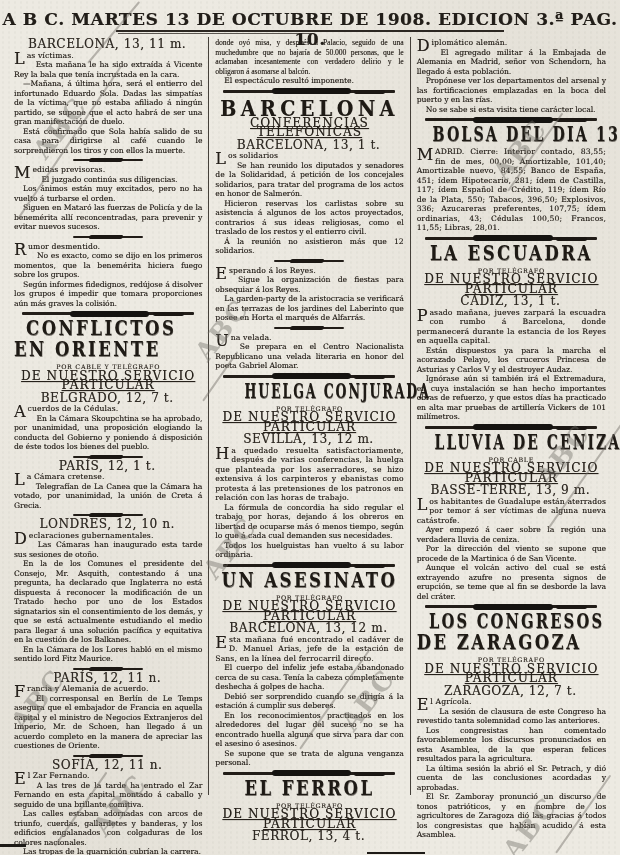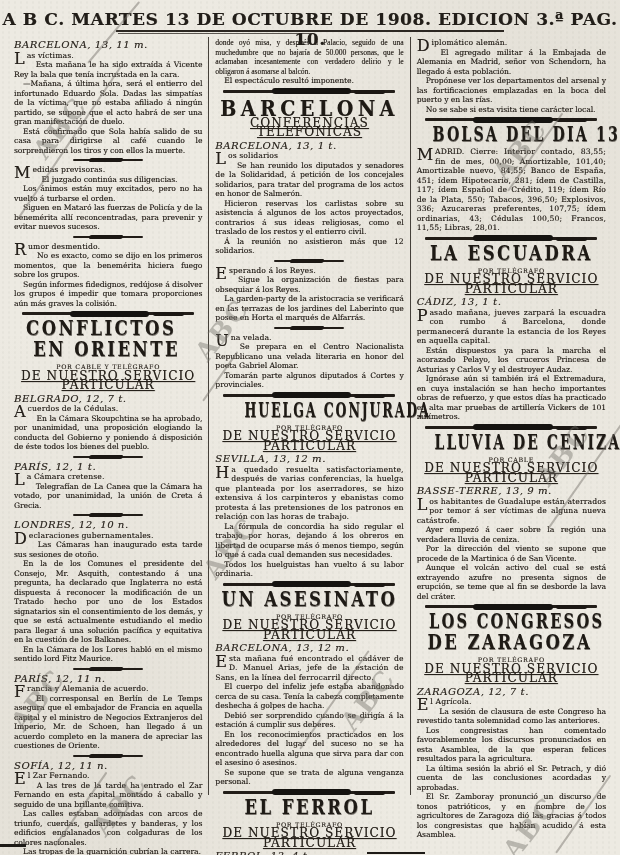--- a/index.html
+++ b/index.html
@@ -22,40 +22,40 @@
   }
   .masthead-rule{position:absolute;top:30px;left:116px;width:388px;height:2px;background:#2c2722;}
   .masthead-rule::after{content:"";position:absolute;left:2px;top:3px;width:196px;height:1px;background:rgba(44,39,34,0.75);}
   .columns{position:absolute;top:37px;left:8px;right:8px;display:flex;}
   .column{
     width:33.333%;box-sizing:border-box;padding:0 6px;height:758px;
     font-size:7.5px;line-height:9.5px;text-align:justify;
     text-shadow:0.25px 0.25px 0.35px rgba(45,38,30,0.55);
   }
   .column:nth-child(1),.column:nth-child(2){border-right:1px solid #45403a;}
-  .dateline{font-size:10px;letter-spacing:0.6px;text-align:left;margin:3px 2px 1px 0;color:#2f2a24;font-style:italic;}
+  .dateline{font-size:12px;letter-spacing:0.6px;text-align:center;margin:3px 2px 1px 0;color:#2f2a24;}
   .item{margin:1px 0 2px;}
   .item::after{content:"";display:block;clear:both;}
   .dropcap{float:left;font-size:16px;line-height:15px;padding:0 2px 0 0;color:#241f1a;}
   .item-title{letter-spacing:0.2px;}
   p.body{margin:0;text-indent:9px;}
   p.body.noindent{text-indent:0;font-family:Liberation Serif, serif;}
   .sep{position:relative;border-radius:1px;background:#221d18;}
   .sep-thin{width:70px;height:2px;margin:4px auto 4px;}
   .sep-thin::after{content:"";position:absolute;left:16px;top:-1px;width:34px;height:4px;background:#1b1713;border-radius:2px;transform:skewX(-18deg);}
   .sep-thick{width:172px;height:3px;margin:4px auto 4px;}
   .sep-thick::after{content:"";position:absolute;left:28%;top:-1.5px;width:46%;height:6px;background:#151310;border-radius:3px;}
   .sep-thick::before{content:"";position:absolute;right:6%;top:0;width:18%;height:4px;background:#1b1713;border-radius:2px;}
   h2.headline{margin:4px 0 1px;padding:0;text-align:center;}
   .hl-line{display:block;line-height:20px;height:21px;text-align:center;white-space:nowrap;overflow:visible;}
   .hl-text{display:inline-block;font-weight:bold;font-size:16.5px;letter-spacing:2.5px;color:#1e1a15;white-space:nowrap;
     text-shadow:0.4px 0.4px 0.5px rgba(35,29,23,0.55);}
   .headline.xl .hl-text{font-size:19px;letter-spacing:4.5px;}
   .headline.stagger .hl-line:first-child{text-align:left;padding-left:12px;}
-  .headline.stagger .hl-line:last-child{text-align:center;padding-right:3px;}
+  .headline.stagger .hl-line:last-child{text-align:left;padding-right:3px;}
   .subhead{margin:0 0 1px;}
   .sub-small{font-size:6.2px;letter-spacing:0.8px;text-align:center;color:#2c2620;}
   .sub-big{font-size:12px;letter-spacing:1.1px;text-align:center;color:#26211b;text-decoration:underline;}
   .wm-layer{position:absolute;inset:0;pointer-events:none;}
   .wm-abc{
     position:absolute;font-family:"DejaVu Serif",serif;font-weight:bold;
     font-size:26px;letter-spacing:2px;color:rgba(112,109,103,0.42);
   }
   .wm-line{position:absolute;height:2px;background:rgba(112,109,103,0.45);transform-origin:left center;border-radius:1px;}
   .artifact{position:absolute;background:#1d1a16;}
@@ -108,21 +108,21 @@
           <div class="hl-line"><span class="hl-text" style="transform: scale(1, 1.22); transform-origin: center center;">BARCELONA</span></div>
         </h2>
         <div class="subhead">
           <div class="sub-big">CONFERENCIAS TELEFONICAS</div>
         </div>
         <div class="dateline">BARCELONA, 13, 1 t.</div>
         <div class="item"><span class="dropcap">L</span><span class="item-title">os solidarios</span><p class="body">Se han reunido los diputados y senadores de la Solidaridad, á petición de los concejales solidarios, para tratar del programa de los actos en honor de Salmerón.</p><p class="body">Hicieron reservas los carlistas sobre su asistencia á algunos de los actos proyectados, contrarios á sus ideas religiosas, como el traslado de los restos y el entierro civil.</p><p class="body">Á la reunión no asistieron más que 12 solidarios.</p></div>
         <div class="sep sep-thin"></div>
         <div class="item"><span class="dropcap">E</span><span class="item-title">sperando á los Reyes.</span><p class="body">Sigue la organización de fiestas para obsequiar á los Reyes.</p><p class="body">La garden-party de la aristocracia se verificará en las terrazas de los jardines del Laberinto que posee en Horta el marqués de Alfarrás.</p></div>
         <div class="sep sep-thin"></div>
-        <div class="item"><span class="dropcap">U</span><span class="item-title">na velada.</span><p class="body">Se prepara en el Centro Nacionalista Republicano una velada literaria en honor del poeta Gabriel Alomar.</p><p class="body">Tomarán parte algunos diputados á Cortes y provinciales.</p></div>
+        <div class="item"><span class="dropcap">U</span><span class="item-title">na velada.</span><p class="body">Se prepara en el Centro Nacionalista Republicano una velada literaria en honor del poeta Gabriel Alomar.</p></div>
         <div class="sep sep-thick"></div>
         <h2 class="headline">
           <div class="hl-line"><span class="hl-text" style="transform: scale(0.759, 1.22); transform-origin: center center;">HUELGA CONJURADA</span></div>
         </h2>
         <div class="subhead">
           <div class="sub-small">POR TELÉGRAFO</div>
           <div class="sub-big">DE NUESTRO SERVICIO PARTICULAR</div>
         </div>
         <div class="dateline">SEVILLA, 13, 12 m.</div>
         <div class="item"><span class="dropcap">H</span><span class="item-title">a quedado resuelta satisfactoriamente, después de varias conferencias, la huelga que planteada por los aserradores, se hizo extensiva á los carpinteros y ebanistas como protesta á las pretensiones de los patronos en relación con las horas de trabajo.</span><p class="body">La fórmula de concordia ha sido regular el trabajo por horas, dejando á los obreros en libertad de ocuparse más ó menos tiempo, según lo que á cada cual demanden sus necesidades.</p><p class="body">Todos los huelguistas han vuelto á su labor ordinaria.</p></div>

